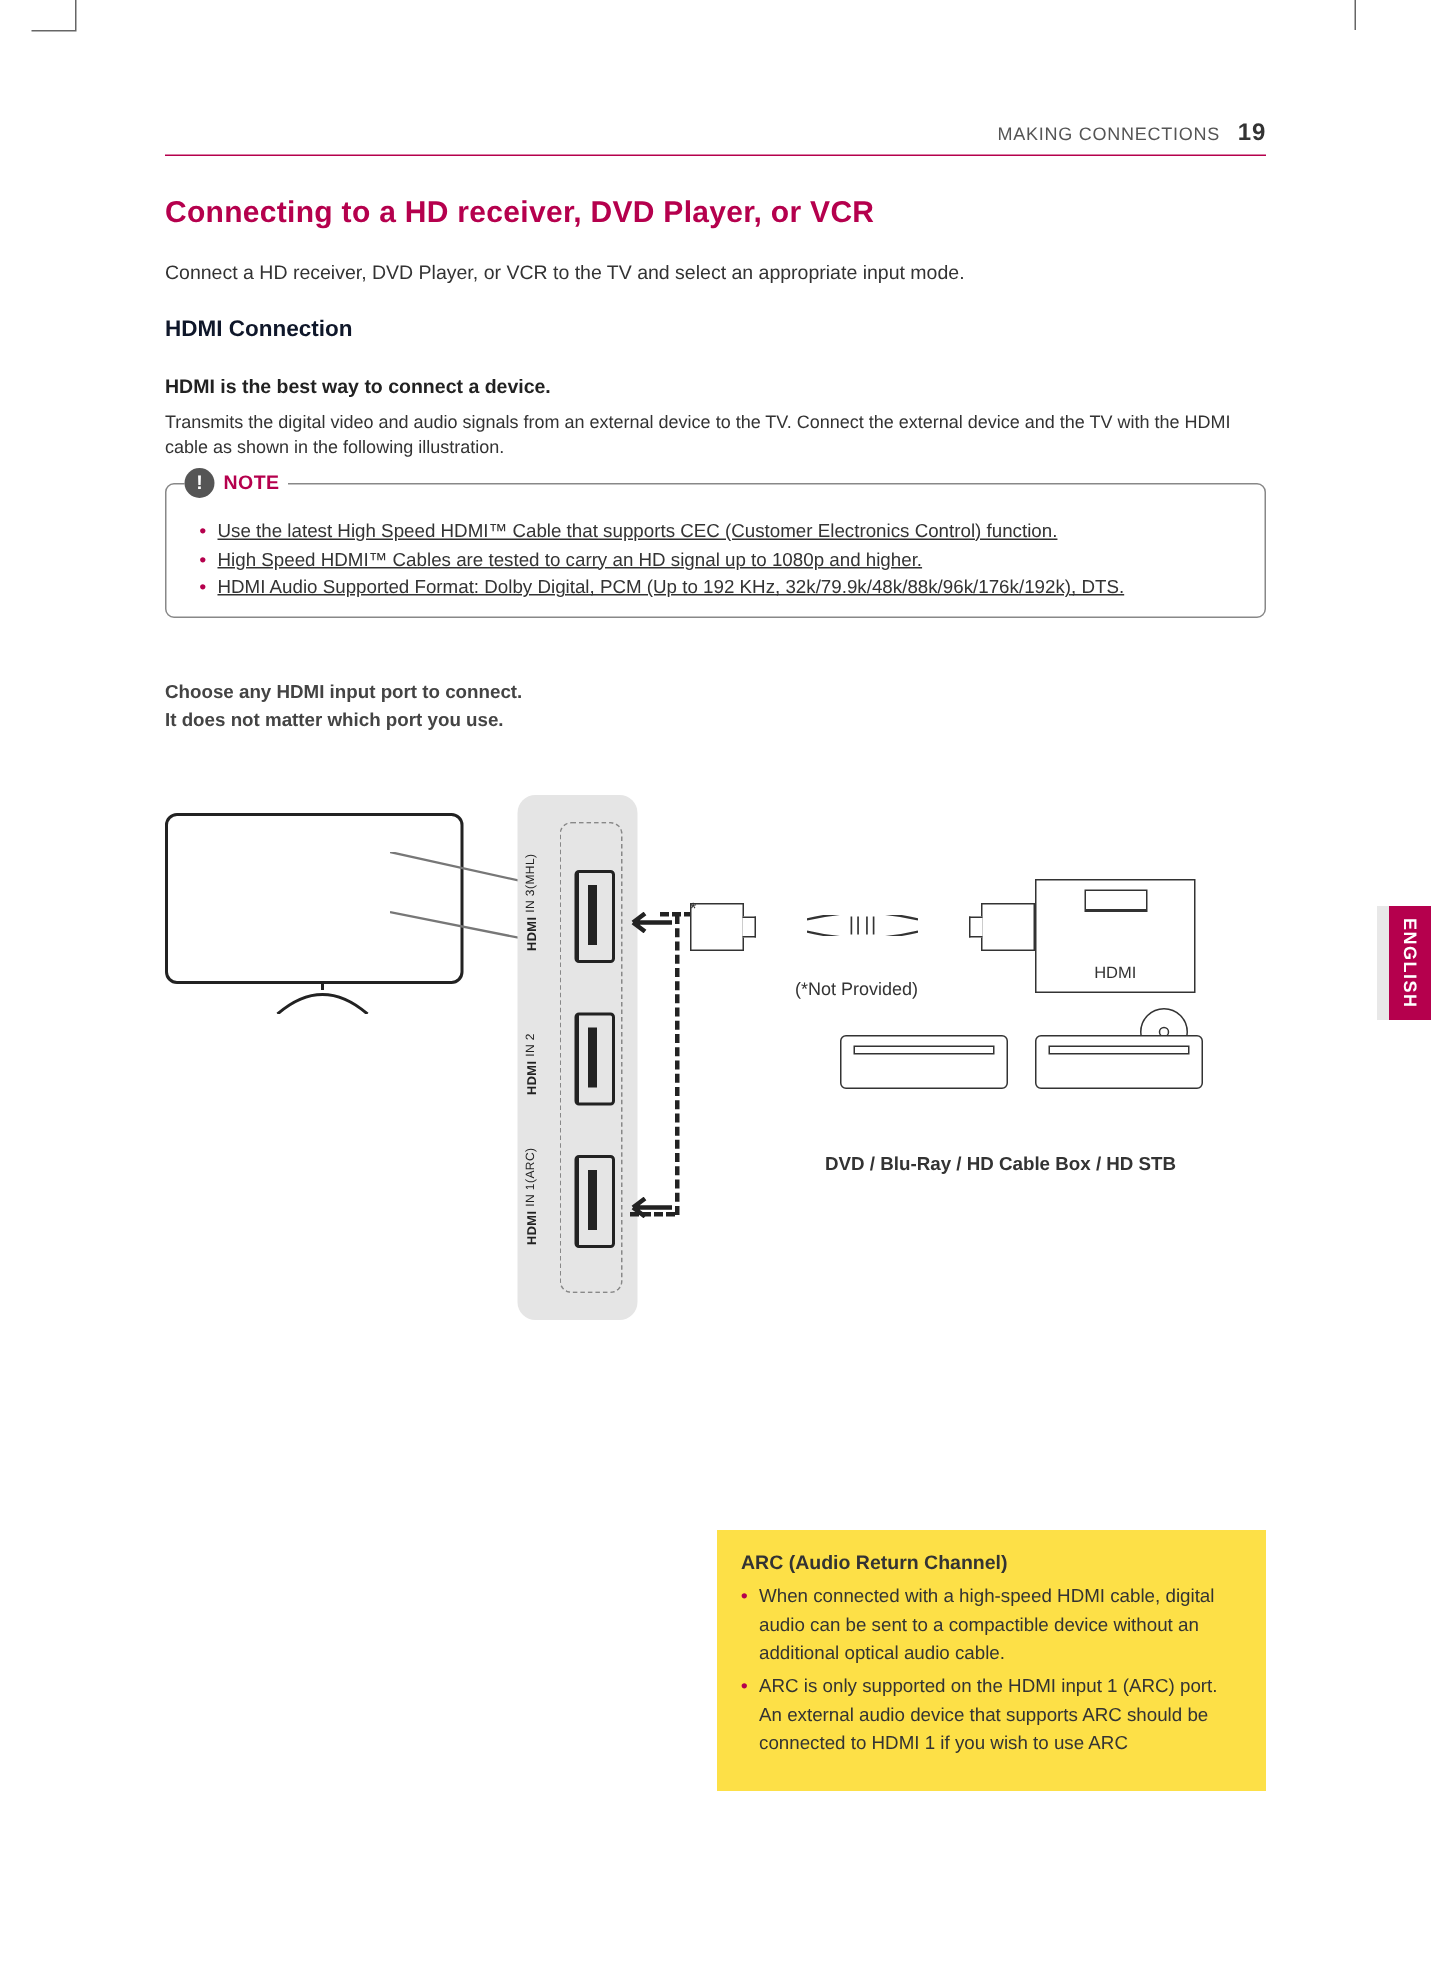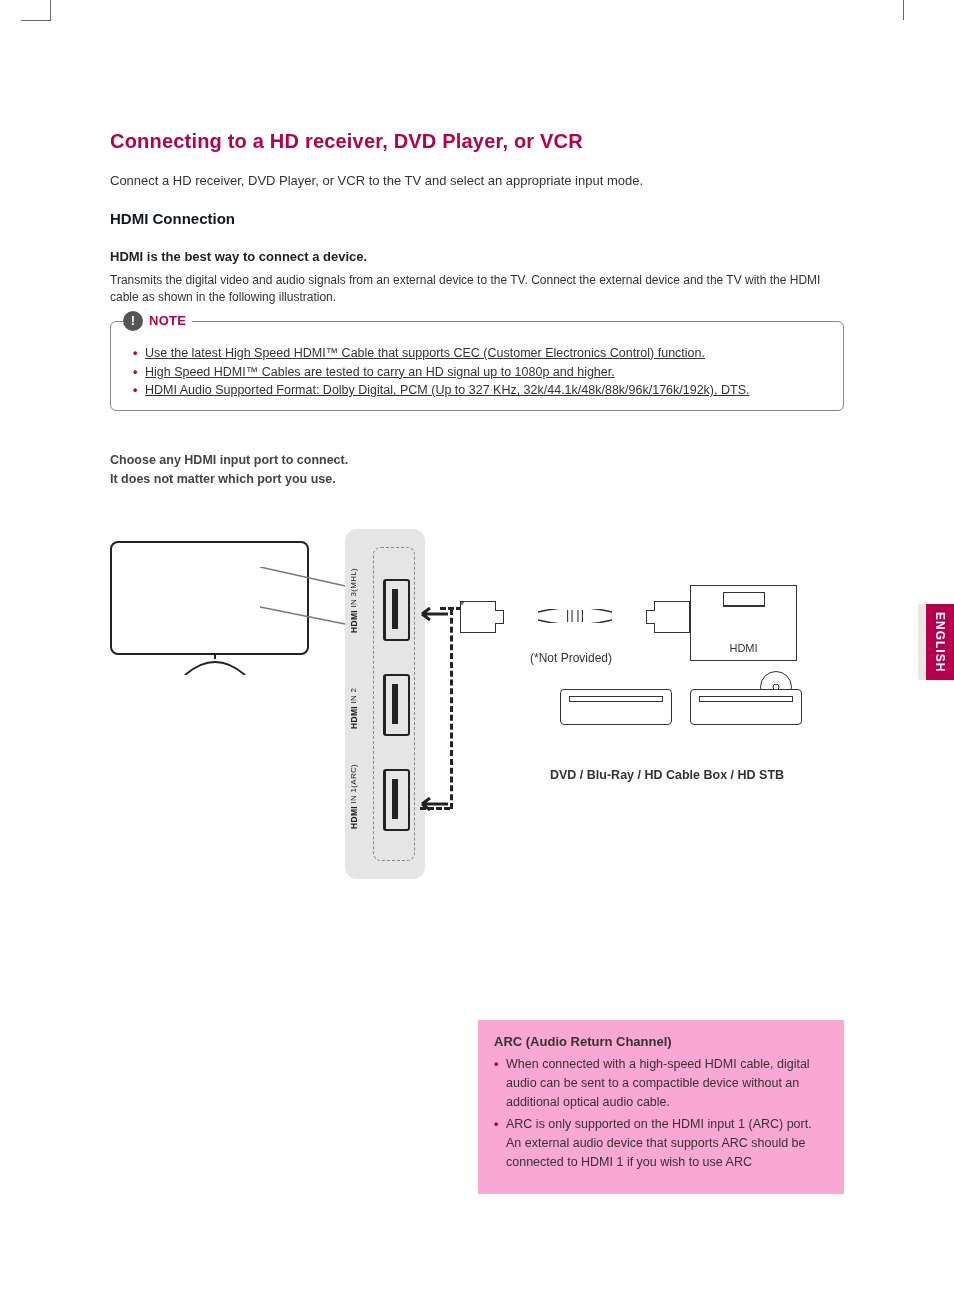--- a/index.html
+++ b/index.html
@@ -49,21 +49,21 @@
   .running-head .pg {
     font-size: 16px;
     font-weight: bold;
     color: #333;
     margin-left: 8px;
   }
   h1 {
     color: #B5004D;
     font-size: 20px;
     font-weight: 600;
-    margin: 50px 0 20px 0;
+    margin: 27px 0 20px 0;
     letter-spacing: 0.2px;
   }
   .intro {
     font-size: 13px;
     color: #333;
     margin: 0 0 22px 0;
   }
   h2 {
     font-size: 15px;
     color: #0f172a;
@@ -335,53 +335,57 @@
     width: 8px; height: 76px;
     background: #E8E8E8;
   }
 
   
   .arc-box {
     position: absolute;
     top: 1020px;
     left: 478px;
     right: 110px;
-    background: #f9a8d4;
+    background: #fde047;
     padding: 14px 16px 18px 16px;
     font-size: 12.5px;
     color: #333;
   }
   .arc-box .hd { font-weight: 700; margin-bottom: 6px; font-size: 13px;}
   .arc-box ul { margin:0; padding:0; list-style:none; }
   .arc-box li { position:relative; padding-left:12px; line-height:1.5; margin-bottom:4px; }
   .arc-box li::before { content:"•"; position:absolute; left:0; color:#B5004D; font-weight:bold; }
 </style>
 </head>
 <body>
 
 <div class="crop-top-left"></div>
 <div class="crop-right"></div>
 
 <div class="page">
+  <div class="running-head">
+    <span>MAKING CONNECTIONS</span>
+    <span class="pg">19</span>
+  </div>
 
   <h1>Connecting to a HD receiver, DVD Player, or VCR</h1>
   <p class="intro">Connect a HD receiver, DVD Player, or VCR to the TV and select an appropriate input mode.</p>
   <h2>HDMI Connection</h2>
   <p class="bold-line">HDMI is the best way to connect a device.</p>
   <p class="body">Transmits the digital video and audio signals from an external device to the TV. Connect the external device and the TV with the HDMI cable as shown in the following illustration.</p>
 
   <div class="note-box">
     <div class="note-header">
       <span class="badge">!</span>
       <span class="label">NOTE</span>
     </div>
     <ul>
       <li>Use the latest High Speed HDMI™ Cable that supports CEC (Customer Electronics Control) function.</li>
       <li>High Speed HDMI™ Cables are tested to carry an HD signal up to 1080p and higher.</li>
-      <li>HDMI Audio Supported Format: Dolby Digital, PCM (Up to 327 KHz, 32k/44.1k/48k/88k/96k/176k/192k), DTS.</li>
+      <li>HDMI Audio Supported Format: Dolby Digital, PCM (Up to 192 KHz, 32k/79.9k/48k/88k/96k/176k/192k), DTS.</li>
     </ul>
   </div>
 
   <p class="choose">
     <span>Choose any HDMI input port to connect.</span><br>
     <span>It does not matter which port you use.</span>
   </p>
 
   <div class="diagram">
     <div class="tv">

